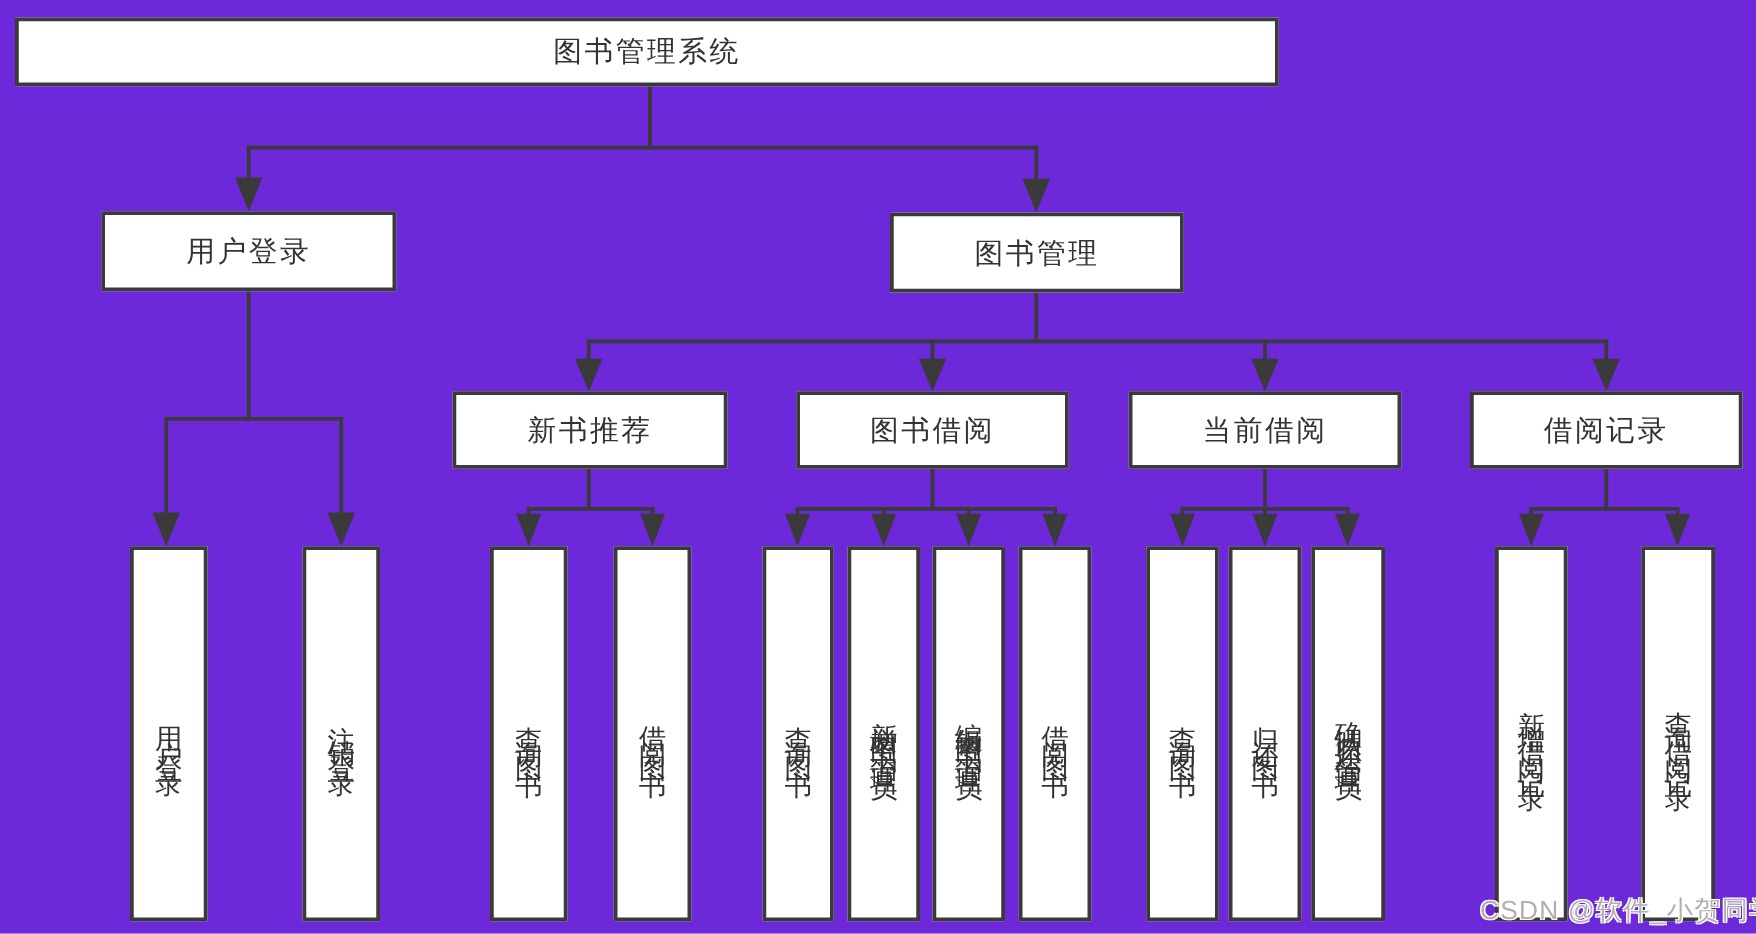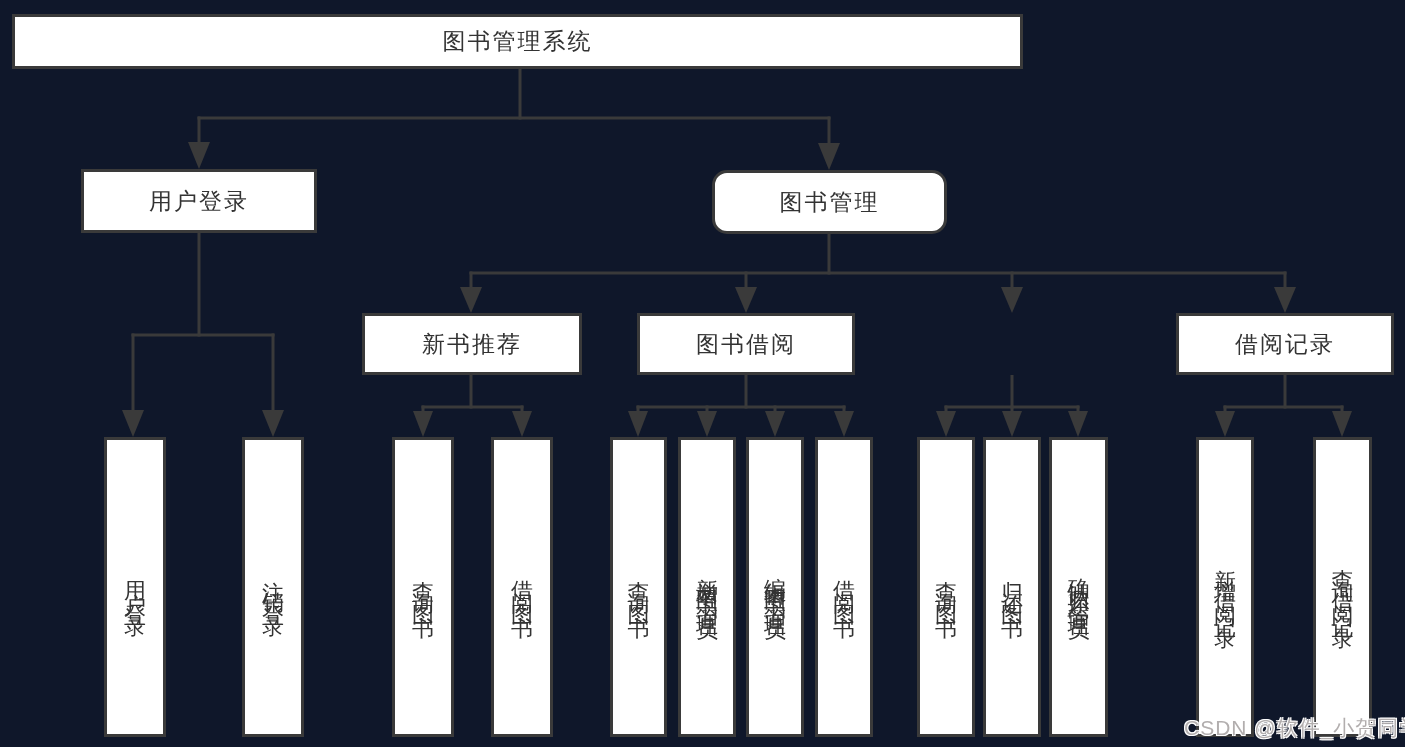--- a/index.html
+++ b/index.html
@@ -1,20 +1,20 @@
 <!DOCTYPE html>
 <html><head>
 <meta charset="utf-8">
 <style>
   html,body{margin:0;padding:0;background:#ffffff;}
   .canvas{
     position:relative;
     width:1405px;
     height:747px;
-    background:#0f172a;
+    background:#6d28d9;
     font-family:"Liberation Sans","DejaVu Sans",sans-serif;
     color:#333333;
     overflow:hidden;
   }
   .wires{
     position:absolute;
     left:0;top:0;
     pointer-events:none;
   }
   .node{
@@ -125,30 +125,33 @@
     </g>
   </svg>
 
   <div class="node h" style="left:12px;top:14px;width:1011px;height:55px;">
     <span>图书管理系统</span>
   </div>
 
   <div class="node h" style="left:81px;top:169px;width:236px;height:64px;">
     <span>用户登录</span>
   </div>
-  <div class="node h" style="left:712px;top:170px;width:235px;height:64px;border-radius:15px;">
+  <div class="node h" style="left:712px;top:170px;width:235px;height:64px;">
     <span>图书管理</span>
   </div>
 
   <div class="node h" style="left:362px;top:313px;width:220px;height:62px;">
     <span>新书推荐</span>
   </div>
   <div class="node h" style="left:637px;top:313px;width:218px;height:62px;text-align:right;">
     <span>图书借阅</span>
   </div>
+  <div class="node h" style="left:903px;top:313px;width:218px;height:62px;">
+    <span>当前借阅</span>
+  </div>
   <div class="node h" style="left:1176px;top:313px;width:218px;height:62px;">
     <span>借阅记录</span>
   </div>
 
   <div class="node leaf" style="left:104px;top:437px;width:62px;height:300px;">
     <span class="v">用户登录</span>
   </div>
   <div class="node leaf" style="left:242px;top:437px;width:62px;height:300px;">
     <span class="v">注销登录</span>
   </div>

